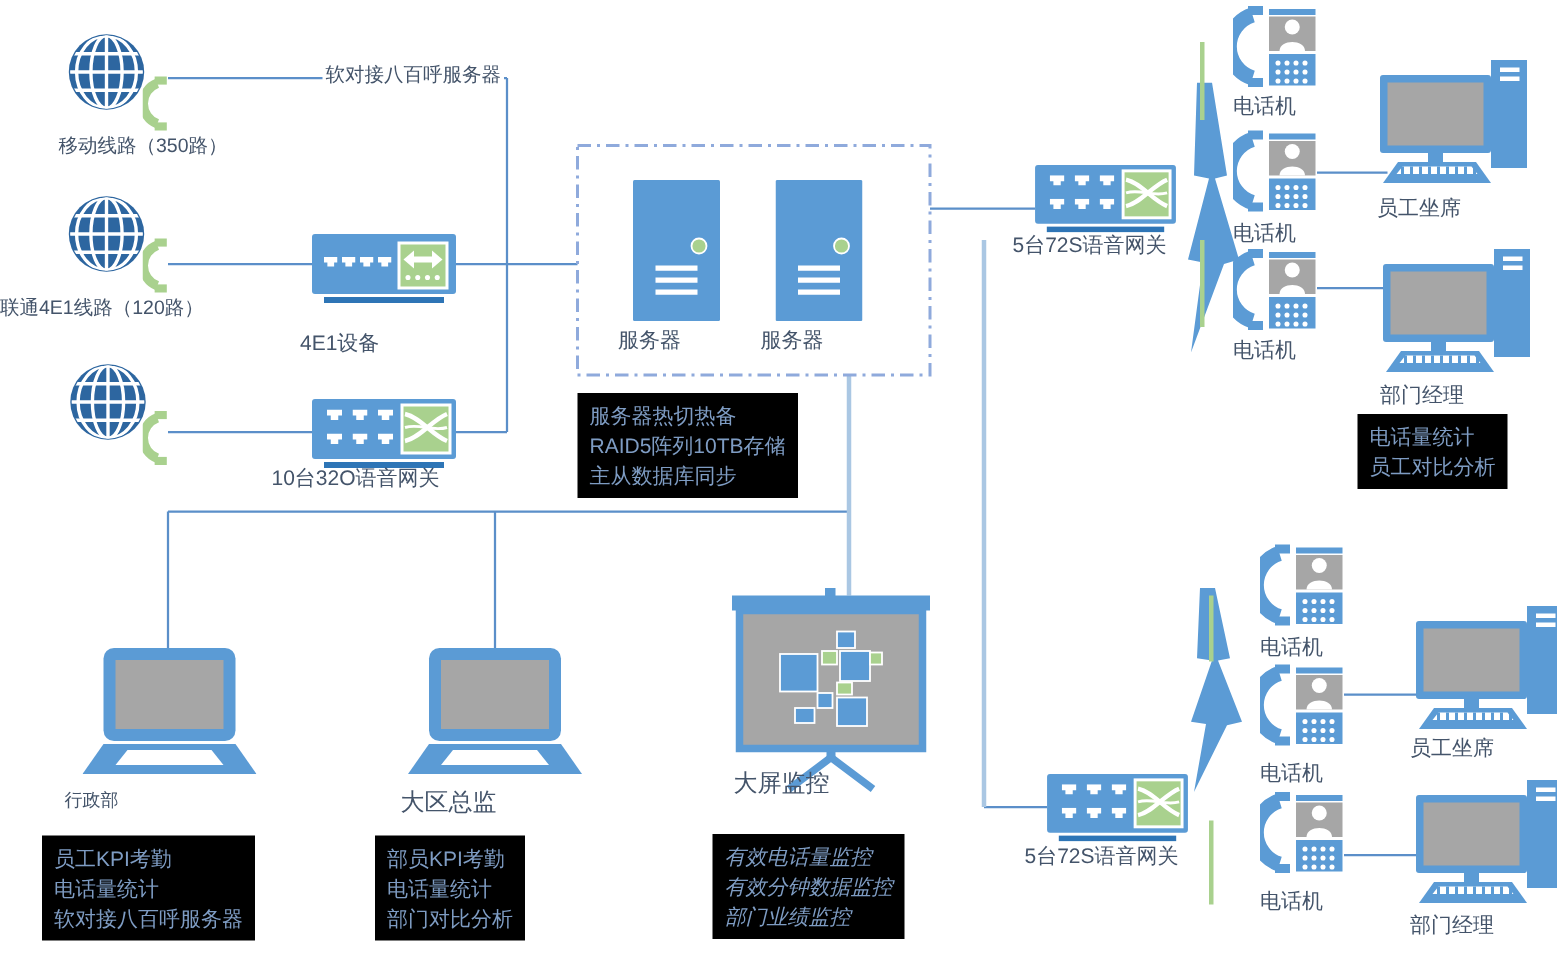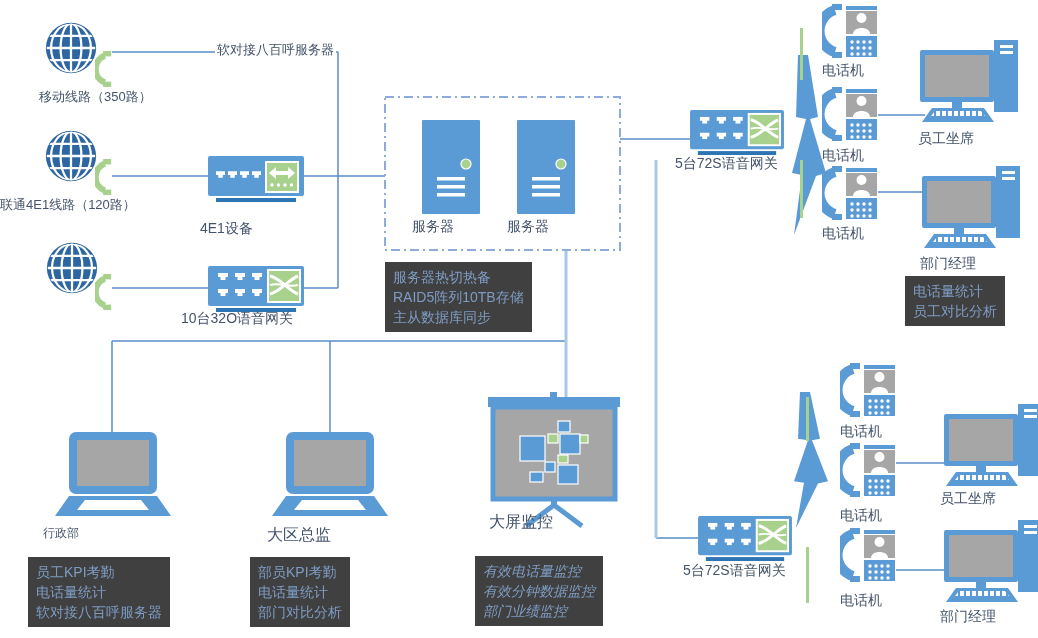--- a/index.html
+++ b/index.html
@@ -6,21 +6,21 @@
   .stage{position:relative;width:1038px;height:638px;background:#fff;
          font-family:"Liberation Sans",sans-serif;overflow:hidden;}
   .abs{position:absolute;}
   .wires{position:absolute;left:0;top:0;}
   .wire{stroke:#5b8fc9;stroke-width:1.5;fill:none;}
   .wire-thick{stroke:#aac7e3;stroke-width:3;fill:none;}
   .dashbox{fill:none;stroke:#8faadc;stroke-width:2;stroke-dasharray:9 4 2 4;}
   .lbl{position:absolute;color:#44546a;font-size:14px;text-align:left;white-space:nowrap;}
   .lbl-sm{font-size:13px;}
   .lbl-bg{background:#fff;padding:0 2px;}
-  .note{position:absolute;background:#404040;color:#7e9cc3;font-size:14px;
+  .note{position:absolute;background:#000000;color:#7e9cc3;font-size:14px;
         line-height:20px;padding:5px 8px;white-space:nowrap;}
   .gseg{position:absolute;width:3px;background:#a9d18e;}
 </style>
 </head>
 <body>
 
 <div class="stage">
 
   <svg width="0" height="0" style="position:absolute" aria-hidden="true">
     <defs>

